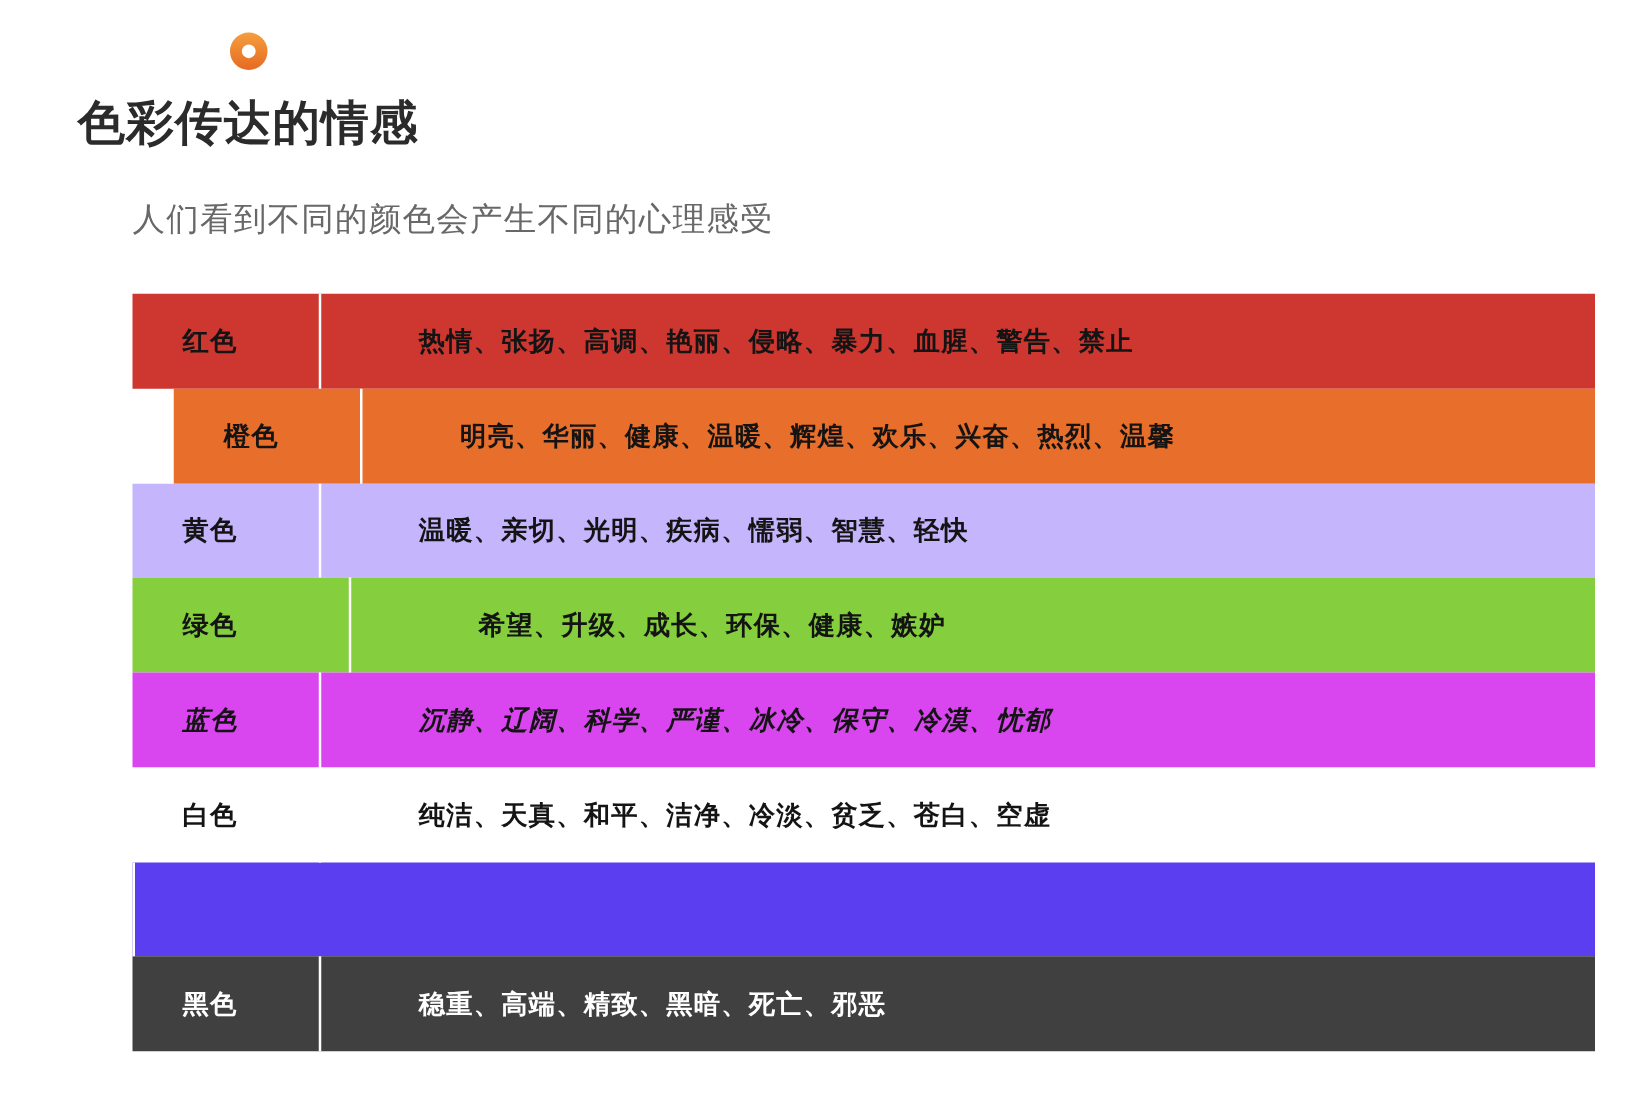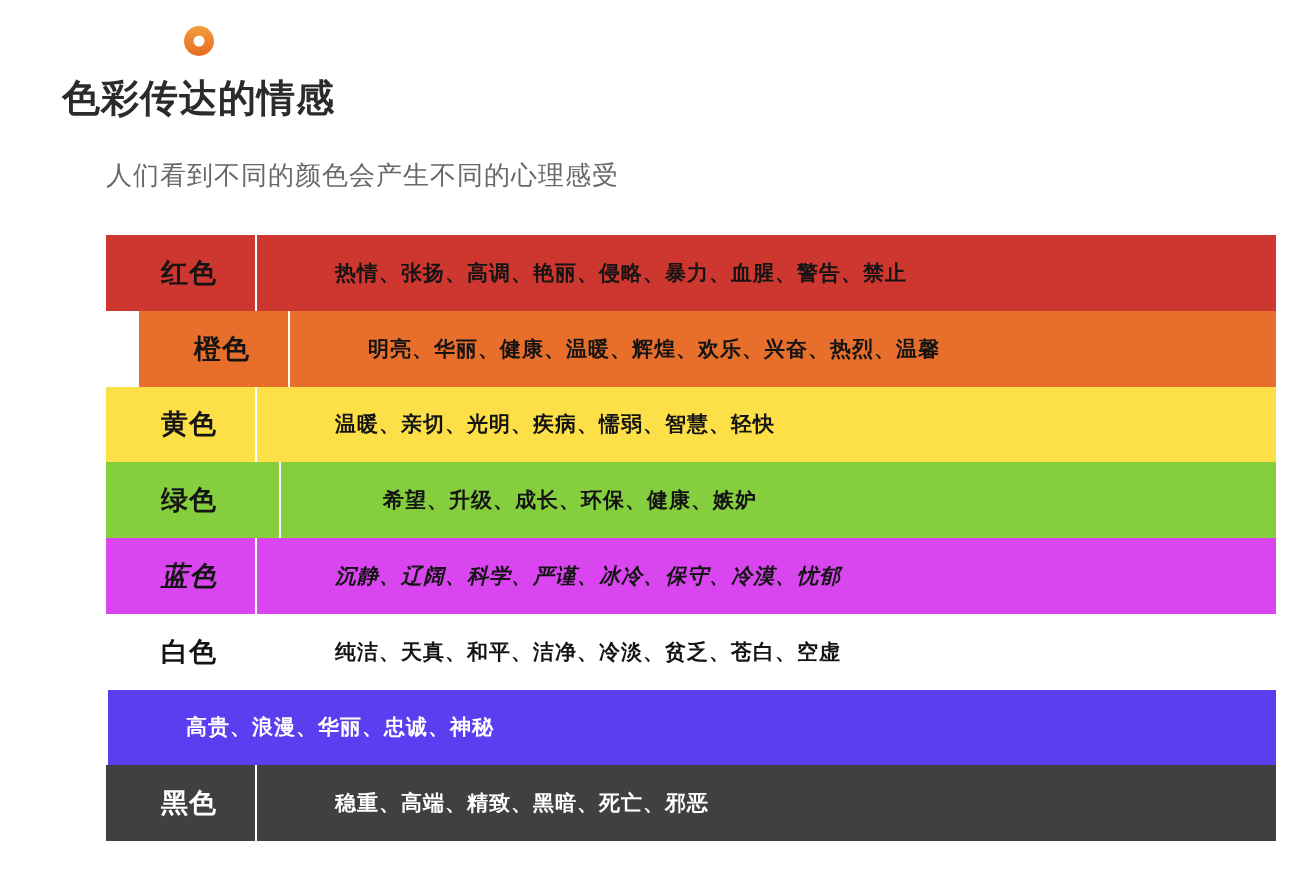--- a/index.html
+++ b/index.html
@@ -73,23 +73,23 @@
   .row {
     display: flex;
     align-items: stretch;
     height: 75.75px;
   }
   .label-cell {
     width: 149px;
     flex: 0 0 auto;
     display: flex;
     align-items: center;
-    padding-left: 55px;
+    padding-left: 40px;
     box-sizing: border-box;
-    font-size: 27px;
+    font-size: 21px;
     font-weight: bold;
     letter-spacing: 1px;
     white-space: nowrap;
   }
   .divider {
     width: 2px;
     flex: 0 0 auto;
     background: var(--divider-color, #FFFFFF);
   }
   .content-cell {
@@ -117,21 +117,21 @@
       <div class="row" style="background: rgb(205, 55, 47); color: rgb(20, 20, 20);">
         <div class="label-cell">红色</div>
         <div class="divider"></div>
         <div class="content-cell">热情、张扬、高调、艳丽、侵略、暴力、血腥、警告、禁止</div>
       </div>
       <div class="row" style="background: rgb(231, 110, 43); color: rgb(20, 20, 20); margin-left: 33px;">
         <div class="label-cell">橙色</div>
         <div class="divider"></div>
         <div class="content-cell">明亮、华丽、健康、温暖、辉煌、欢乐、兴奋、热烈、温馨</div>
       </div>
-      <div class="row" style="background: #fde047; color: rgb(20, 20, 20);">
+      <div class="row" style="background: #c4b5fd; color: rgb(20, 20, 20);">
         <div class="label-cell">黄色</div>
         <div class="divider"></div>
         <div class="content-cell">温暖、亲切、光明、疾病、懦弱、智慧、轻快</div>
       </div>
       <div class="row" style="background: rgb(133, 206, 61); color: rgb(20, 20, 20); gap: 24px;">
         <div class="label-cell">绿色</div>
         <div class="divider"></div>
         <div class="content-cell">希望、升级、成长、环保、健康、嫉妒</div>
       </div>
       <div class="row" style="background: #d946ef; color: rgb(20, 20, 20); font-style: italic;">
@@ -139,21 +139,20 @@
         <div class="divider"></div>
         <div class="content-cell">沉静、辽阔、科学、严谨、冰冷、保守、冷漠、忧郁</div>
       </div>
       <div class="row" style="background: rgb(255, 255, 255); color: rgb(20, 20, 20);">
         <div class="label-cell">白色</div>
         <div class="divider"></div>
         <div class="content-cell">纯洁、天真、和平、洁净、冷淡、贫乏、苍白、空虚</div>
       </div>
       <div class="row" style="background: rgb(90, 62, 240); color: rgb(255, 255, 255);">
         <div class="divider"></div>
-        <div class="content-cell">高贵、浪漫、华丽、忠诚、神秘</div>
       </div>
       <div class="row" style="background: #404040; color: rgb(255, 255, 255);">
         <div class="label-cell">黑色</div>
         <div class="divider"></div>
         <div class="content-cell">稳重、高端、精致、黑暗、死亡、邪恶</div>
       </div>
     </div>
 </div>
 
 </body></html>

